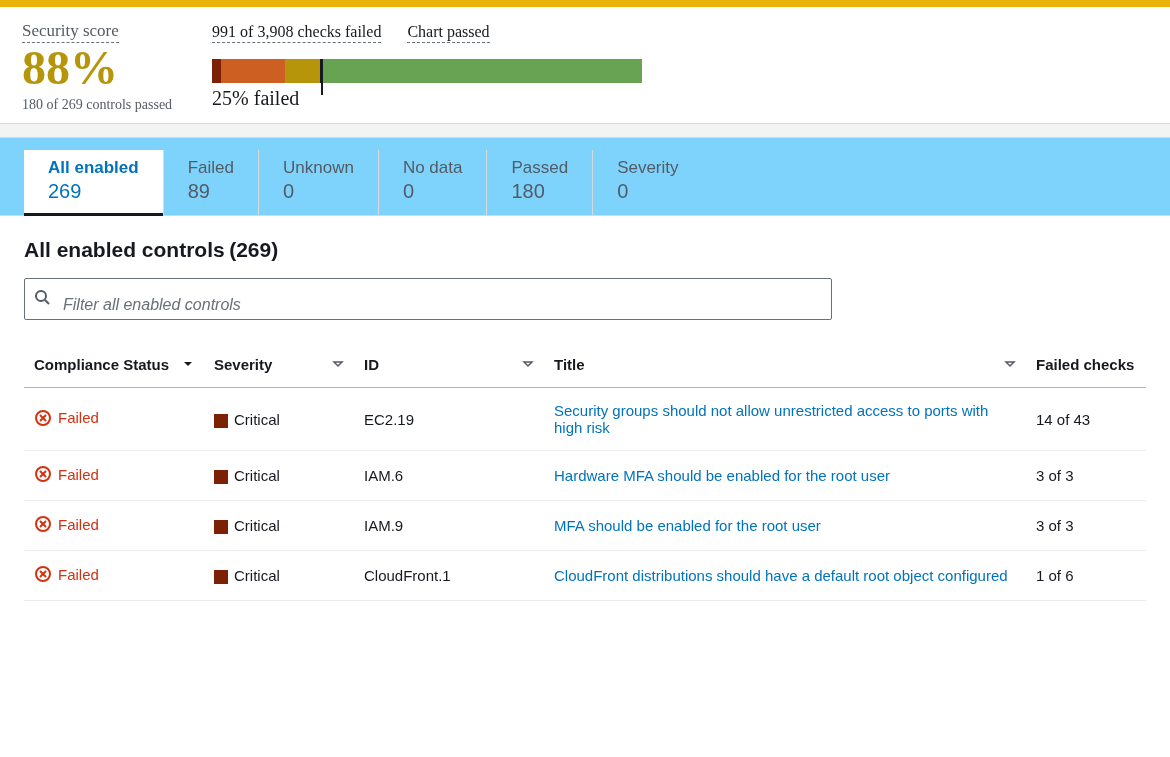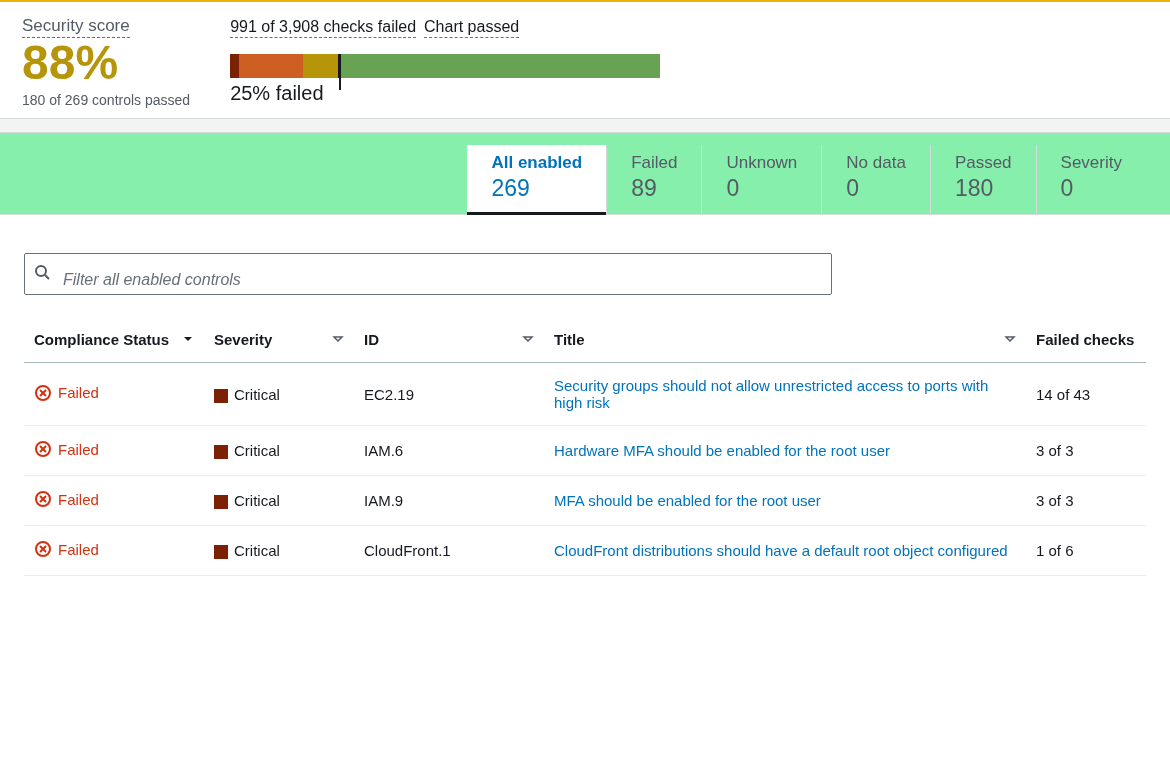--- a/index.html
+++ b/index.html
@@ -7,27 +7,28 @@
       margin: 0;
       padding: 0;
     }
     body {
       font-family: "Amazon Ember", "Helvetica Neue", Arial, sans-serif;
       background: #fff;
       color: #16191f;
       width: 1170px;
     }
     .summary-panel {
-      border-top: 2px solid #eab308;
+      border-top: 7px solid #eab308;
       border-bottom: 1px solid #d5dbdb;
       padding: 14px 22px 10px 22px;
       display: flex;
       align-items: flex-start;
       gap: 40px;
       background: #fff;
+      font-family: Liberation Serif, serif;
     }
     .score-block {
       display: flex;
       flex-direction: column;
     }
     .score-label {
       font-size: 17px;
       color: #545b64;
       border-bottom: 1px dashed #687078;
       display: inline-block;
@@ -46,21 +47,21 @@
       margin-top: 4px;
     }
     .chart-block {
       display: flex;
       flex-direction: column;
       padding-top: 2px;
     }
     .chart-header {
       display: flex;
       align-items: flex-start;
-      gap: 8px;
+      gap: 26px;
     }
     .checks-failed {
       font-size: 16px;
       color: #16191f;
       border-bottom: 1px dashed #687078;
       padding-bottom: 1px;
     }
     .chart-legend {
       font-size: 16px;
       color: #16191f;
@@ -101,22 +102,21 @@
     }
     .divider-strip {
       height: 14px;
       background: #f2f3f3;
       border-bottom: 1px solid #d5dbdb;
     }
     .tabs {
       display: flex;
       padding: 12px 24px 0 24px;
       border-bottom: 1px solid #d5dbdb;
-      background: #86efac;
-      justify-content: flex-end;
+      background: #7dd3fc;
     }
     .tab {
       padding: 8px 24px 12px 24px;
       border-right: 1px solid #d5dbdb;
       cursor: pointer;
       position: relative;
     }
     .tab:last-child {
       border-right: none;
     }
@@ -136,21 +136,21 @@
     .tab-label {
       font-size: 17px;
       color: #545b64;
       margin-bottom: 2px;
     }
     .tab.active .tab-label {
       color: #0073bb;
       font-weight: 700;
     }
     .tab-count {
-      font-size: 23px;
+      font-size: 20px;
       color: #545b64;
     }
     .tab.active .tab-count {
       color: #0073bb;
     }
     .content {
       padding: 22px 24px 0 24px;
     }
     .content-title {
       font-size: 21px;
@@ -303,20 +303,24 @@
       <div class="tab-label">Passed</div>
       <div class="tab-count">180</div>
     </div>
     <div class="tab">
       <div class="tab-label">Severity</div>
       <div class="tab-count">0</div>
     </div>
   </div>
 
 <div class="content">
+  <div>
+    <span class="content-title">All enabled controls</span>
+    <span class="content-title count">(269)</span>
+  </div>
 
   <div class="filter-wrap">
     <span class="search-icon">
       <svg width="16" height="16" viewBox="0 0 16 16" fill="none">
         <circle cx="7" cy="7" r="5" stroke="#545b64" stroke-width="2"></circle>
         <line x1="11" y1="11" x2="15" y2="15" stroke="#545b64" stroke-width="2"></line>
       </svg>
     </span>
     <input type="text" class="filter-input" placeholder="Filter all enabled controls" style="">
   </div>

